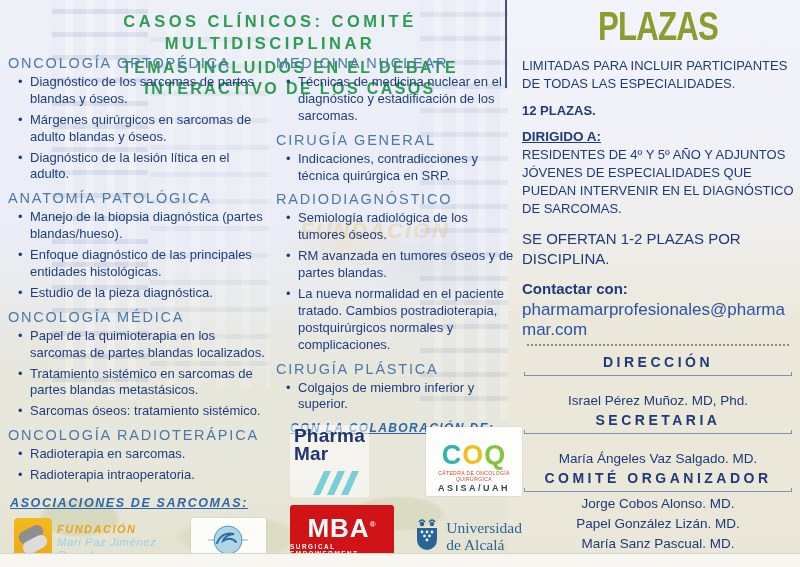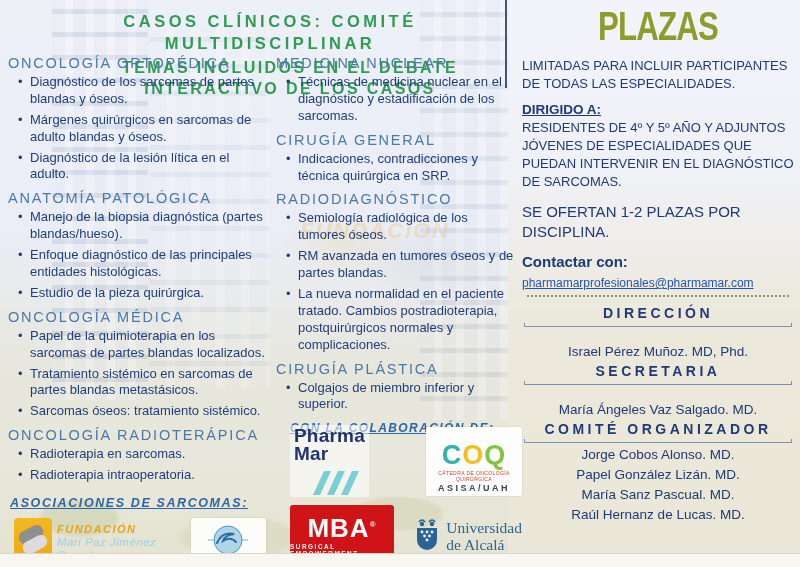--- a/index.html
+++ b/index.html
@@ -94,21 +94,21 @@
 
   
   .col-right{position:absolute;left:522px;top:4px;width:272px;color:#1e3a78;}
   .plazas{font-size:40px;font-weight:800;letter-spacing:-1px;color:#8d9c2d;
       transform:scaleX(.78);transform-origin:center;text-align:center;margin:0 0 8px;}
   .rc-p{font-size:13px;line-height:1.38;margin:0 0 9px;}
   .rc-bold{font-weight:700;}
   .dirigido-label{font-size:13.5px;font-weight:700;text-decoration:underline;margin:2px 0 2px;}
   .oferta{font-size:15px;margin:11px 0 10px;}
   .contact-label{font-size:15px;font-weight:700;margin:4px 0 3px;}
-  .email-link{font-size:12px;color:#2953a8;text-decoration:underline;cursor:pointer;word-break:break-all;}
+  .email-link{font-size:17px;color:#2953a8;cursor:pointer;word-break:break-all;}
   .hospital{display:flex;align-items:center;justify-content:center;margin:13px 0 4px;}
   .salud-mark{position:relative;width:40px;height:32px;flex:0 0 auto;}
   .salud-text{position:absolute;left:0;bottom:-2px;font-size:5.5px;font-weight:700;}
   .salud-text .s1{color:#d46a6a;} .salud-text .s2{color:#9aa4ae;}
   .madrid-flag{position:absolute;right:2px;top:2px;width:13px;height:9px;background:#d03030;border-radius:1px;}
   .hosp-text{margin-left:6px;line-height:1;color:#1fa3dc;text-align:left;}
   .hosp-l1{font-size:12.5px;font-weight:700;}
   .hosp-l2{font-size:19px;font-weight:700;margin-top:1px;}
   .dotted-sep{border-top:2px dotted #8f8f72;width:262px;margin:4px auto 8px;}
   .rc-head{font-size:14px;font-weight:700;letter-spacing:3.5px;text-align:center;margin:2px 0 0;}
@@ -146,21 +146,21 @@
         <li>Diagnóstico de los sarcomas de partes blandas y óseos.</li>
         <li>Márgenes quirúrgicos en sarcomas de adulto blandas y óseos.</li>
         <li>Diagnóstico de la lesión lítica en el adulto.</li>
       </ul>
     </section>
     <section class="tsec">
       <h3>ANATOMÍA PATOLÓGICA</h3>
       <ul>
         <li>Manejo de la biopsia diagnóstica (partes blandas/hueso).</li>
         <li>Enfoque diagnóstico de las principales entidades histológicas.</li>
-        <li>Estudio de la pieza quirúrgica.</li>
+        <li>Estudio de la pieza diagnóstica.</li>
       </ul>
     </section>
     <section class="tsec">
       <h3>ONCOLOGÍA MÉDICA</h3>
       <ul>
         <li>Papel de la quimioterapia en los sarcomas de partes blandas localizados.</li>
         <li>Tratamiento sistémico en sarcomas de partes blandas metastásicos.</li>
         <li>Sarcomas óseos: tratamiento sistémico.</li>
       </ul>
     </section>
@@ -282,20 +282,21 @@
       <div class="zimmer">
         <div class="z-circle">Z</div>
         <div class="zimmer-name">ZIMMER BIOMET</div>
       </div>
     </div>
   </div>
 
   <aside class="col-right">
     <div class="plazas">PLAZAS</div>
     <p class="rc-p">LIMITADAS PARA INCLUIR PARTICIPANTES DE TODAS LAS ESPECIALIDADES.</p>
+    <p class="rc-p rc-bold">12 PLAZAS.</p>
     <div class="dirigido-label">DIRIGIDO A:</div>
     <p class="rc-p">RESIDENTES DE 4º Y 5º AÑO Y ADJUNTOS JÓVENES DE ESPECIALIDADES QUE PUEDAN INTERVENIR EN EL DIAGNÓSTICO DE SARCOMAS.</p>
     <p class="rc-p oferta">SE OFERTAN 1-2 PLAZAS POR DISCIPLINA.</p>
     <div class="contact-label">Contactar con:</div>
     <a class="email-link">pharmamarprofesionales@pharmamar.com</a>
 
     <div class="dotted-sep"></div>
 
     <div class="rc-head">DIRECCIÓN</div>
     <div class="hline"></div>

